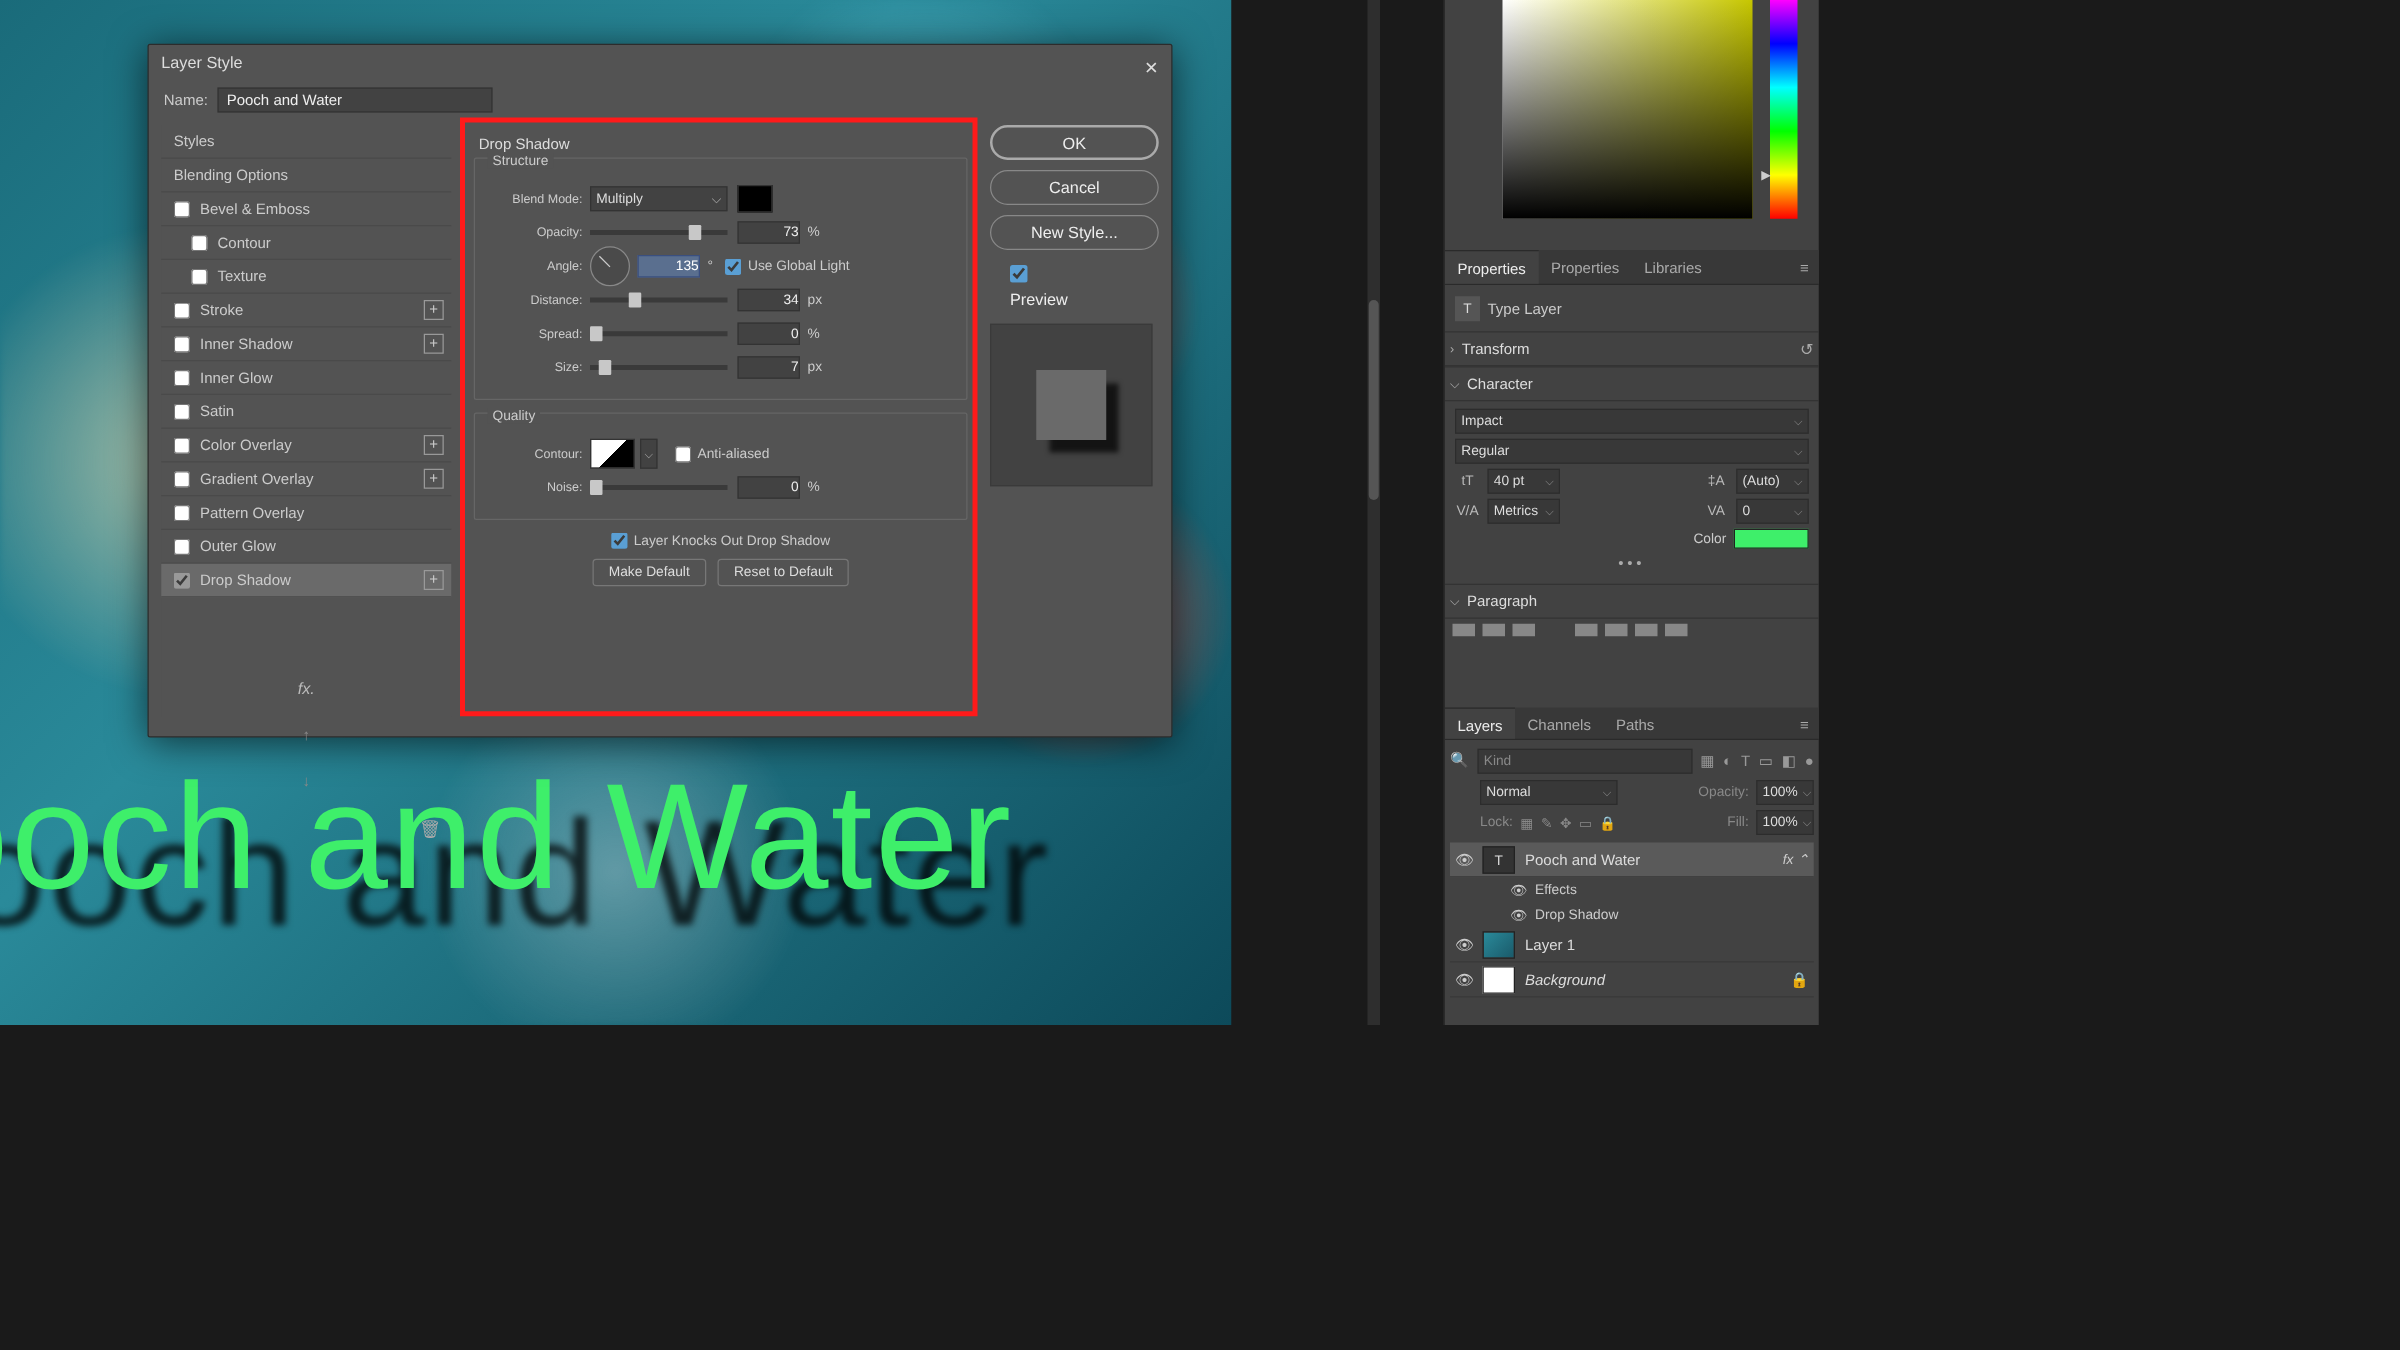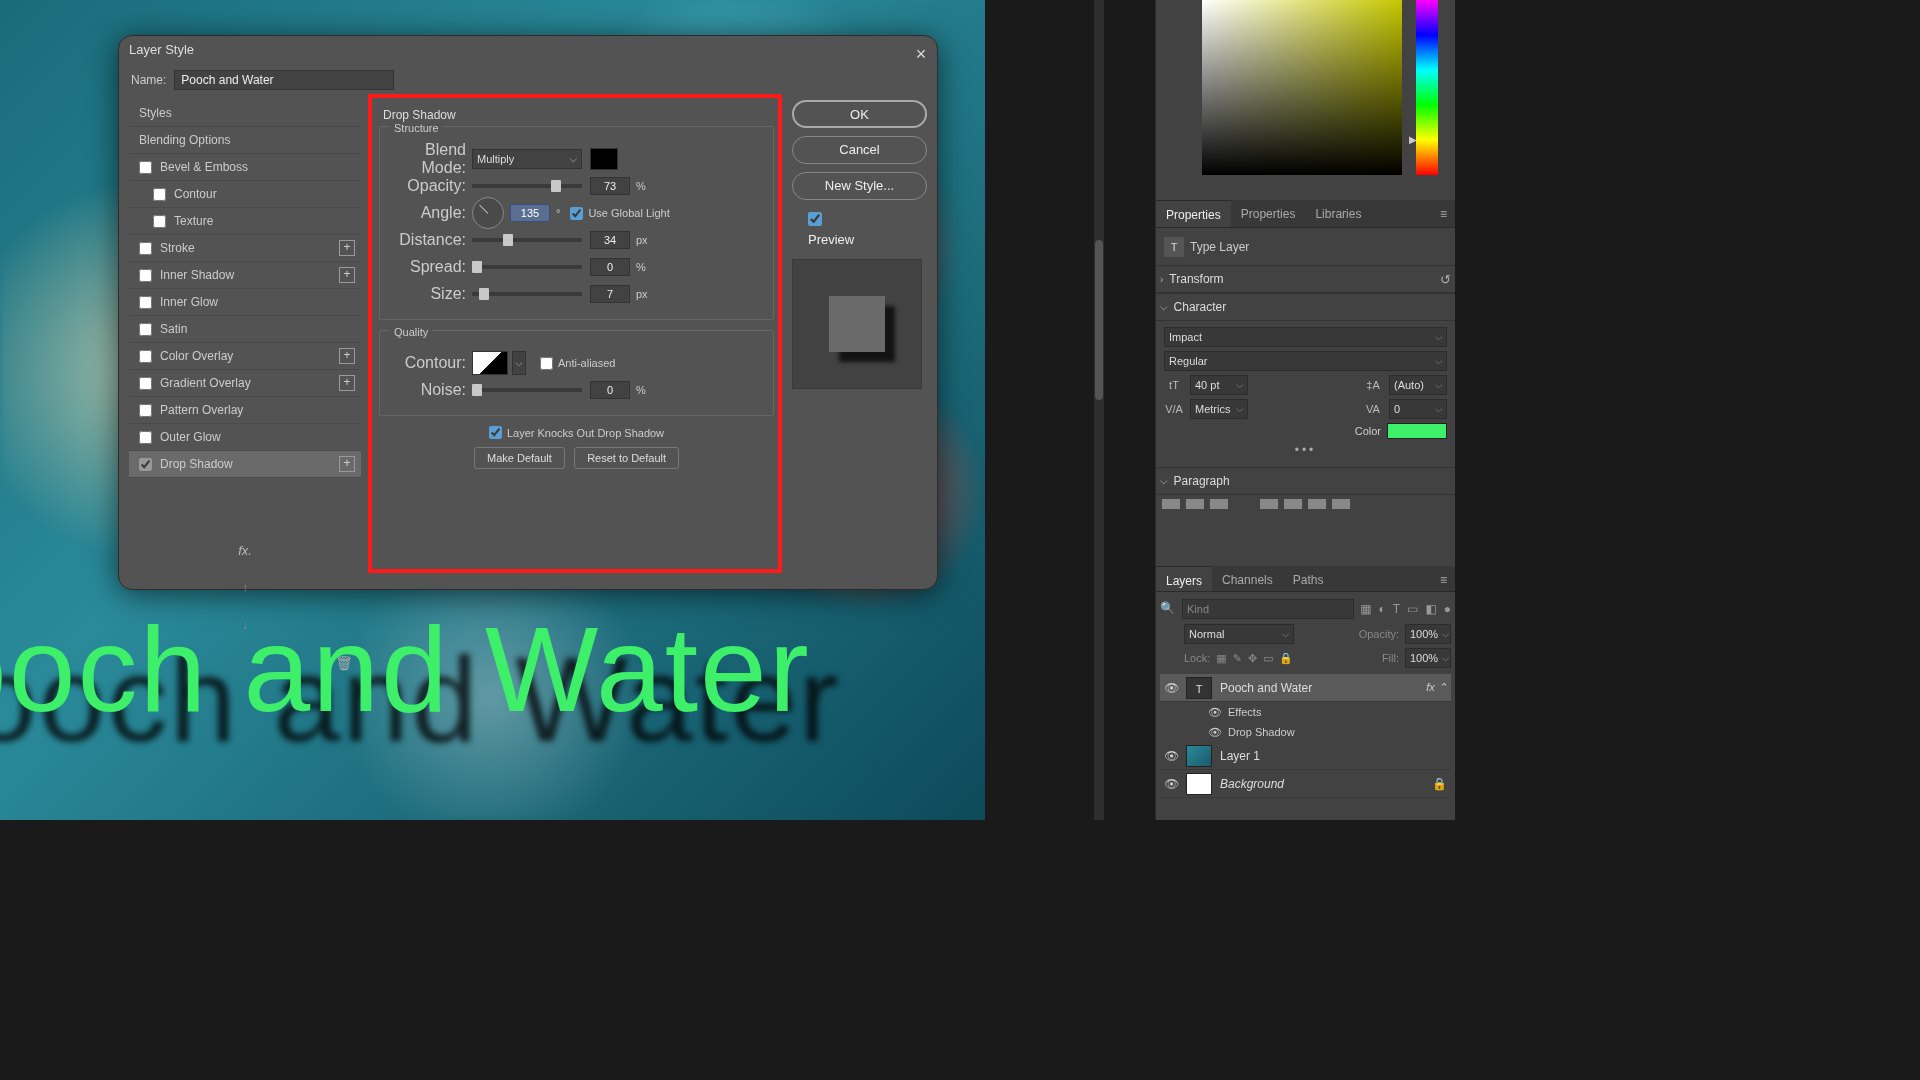--- a/index.html
+++ b/index.html
@@ -8,21 +8,21 @@
   .canvas-bg { position:absolute; left:0; top:0; width:985px; height:820px; background:linear-gradient(135deg,#1a6b7a 0%,#2a8a9a 40%,#0d4a5a 100%); overflow:hidden; }
   .canvas-bg::before { content:""; position:absolute; inset:0; background:
     radial-gradient(circle at 15% 45%, rgba(255,230,180,0.6) 0%, transparent 20%),
     radial-gradient(circle at 85% 30%, rgba(255,60,40,0.7) 0%, transparent 12%),
     radial-gradient(circle at 88% 60%, rgba(255,60,40,0.7) 0%, transparent 12%),
     radial-gradient(circle at 50% 85%, rgba(255,255,255,0.3) 0%, transparent 18%),
     radial-gradient(circle at 75% 15%, rgba(100,200,220,0.5) 0%, transparent 15%);
     filter:blur(3px); }
   .overlay-text { position:absolute; left:-60px; top:600px; font-family:Impact,sans-serif; font-size:120px; color:#3eef6a; letter-spacing:2px; text-shadow: 30px 30px 6px rgba(0,0,0,0.75); white-space:nowrap; }
   
-  .dialog { position:absolute; left:118px; top:35px; width:820px; height:555px; background:#535353; border:1px solid #2c2c2c; border-radius:14px; box-shadow:0 4px 30px rgba(0,0,0,0.6); }
+  .dialog { position:absolute; left:118px; top:35px; width:820px; height:555px; background:#535353; border:1px solid #2c2c2c; border-radius:2px; box-shadow:0 4px 30px rgba(0,0,0,0.6); }
   .titlebar { height:28px; line-height:28px; padding-left:10px; color:#ddd; font-size:13px; position:relative; }
   .close-x { position:absolute; right:6px; top:4px; width:20px; height:20px; color:#ddd; font-size:18px; text-align:center; cursor:pointer; }
   .name-row { display:flex; align-items:center; padding:6px 12px 10px 12px; gap:8px; }
   .name-row label { color:#ccc; font-size:12px; }
   .name-input { flex:0 0 220px; height:20px; background:#424242; border:1px solid #333; color:#eee; padding:0 6px; font-size:12px; }
   .dlg-body { display:flex; height:calc(100% - 70px); padding:0 10px 10px 10px; gap:10px; }
   
   .styles-list { width:232px; background:#535353; display:flex; flex-direction:column; position:relative; }
   .style-row { display:flex; align-items:center; height:27px; padding:0 6px 0 10px; color:#ccc; font-size:12px; border-bottom:1px solid #4a4a4a; }
   .style-row.header { font-weight:normal; background:#535353; }
@@ -35,29 +35,29 @@
   .sl-footer .arr { color:#888; font-size:12px; }
   .sl-footer .trash { margin-left:auto; color:#aaa; font-size:14px; }
   
   .settings { flex:1; position:relative; }
   .red-box { position:absolute; left:-3px; top:-6px; right:0px; bottom:0px; border:4px solid #ff1a1a; pointer-events:none; }
   .settings-inner { padding:6px 8px; }
   .panel-title { color:#ddd; font-size:12px; margin:2px 0 4px 4px; }
   .group { border:1px solid #666; border-radius:2px; padding:6px 10px 10px 10px; margin-bottom:10px; position:relative; }
   .group-title { position:relative; top:-12px; left:0px; background:#535353; padding:0 4px; color:#ccc; font-size:11px; display:inline-block; }
   .row { display:flex; align-items:center; height:24px; margin-bottom:3px; }
-  .row .lbl { width:82px; text-align:right; padding-right:6px; color:#ccc; font-size:16px; }
+  .row .lbl { width:82px; text-align:right; padding-right:6px; color:#ccc; font-size:10px; }
   .slider { flex:0 0 110px; height:4px; background:#3a3a3a; position:relative; margin-right:8px; }
   .slider::after { content:""; position:absolute; top:-4px; width:10px; height:12px; background:#c8c8c8; border-radius:1px; }
   .slider.op::after { left:72%; }
   .slider.dist::after { left:28%; }
   .slider.sp::after { left:0%; }
   .slider.sz::after { left:6%; }
   .slider.ns::after { left:0%; }
-  .numbox { width:40px; height:18px; background:#424242; border:1px solid #333; color:#eee; text-align:center; font-size:11px; }
+  .numbox { width:50px; height:18px; background:#424242; border:1px solid #333; color:#eee; text-align:right; font-size:11px; }
   .numbox.sel { background:#5a6f8f; color:#fff; border:1px solid #3a4f7f; }
   .unit { margin-left:6px; color:#ccc; font-size:11px; }
   .dd { width:110px; height:20px; background:#424242; border:1px solid #333; color:#ddd; font-size:11px; padding:0 4px; display:flex; align-items:center; justify-content:space-between; }
   .dd::after { content:"⌵"; font-size:10px; color:#aaa; }
   .swatch-black { width:28px; height:22px; background:#000; border:1px solid #333; margin-left:8px; }
   .angle-dial { width:32px; height:32px; border:1px solid #888; border-radius:50%; background:#4a4a4a; position:relative; margin-right:6px; }
   .angle-dial::after { content:""; position:absolute; width:12px; height:1px; background:#ccc; top:50%; left:50%; transform-origin:left center; transform:rotate(-135deg); }
   .chk { display:flex; align-items:center; gap:5px; color:#ccc; font-size:11px;justify-content:flex-end; }
   .chk input { accent-color:#5a9fd4; }
   .contour-sw { width:36px; height:24px; background:linear-gradient(135deg,#fff 0 50%,#000 50% 100%); border:1px solid #333; margin-right:4px; }

